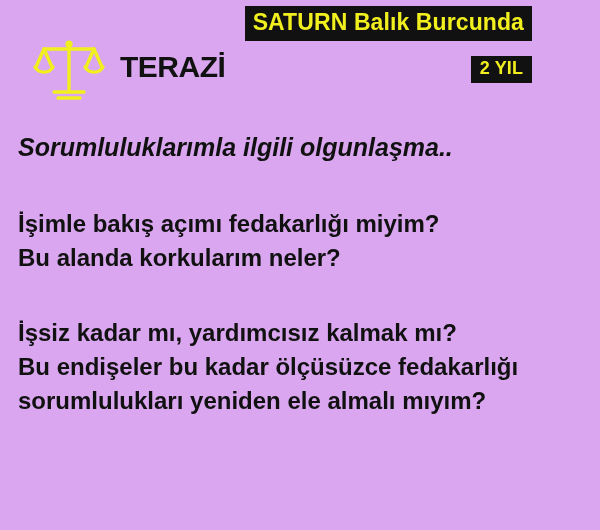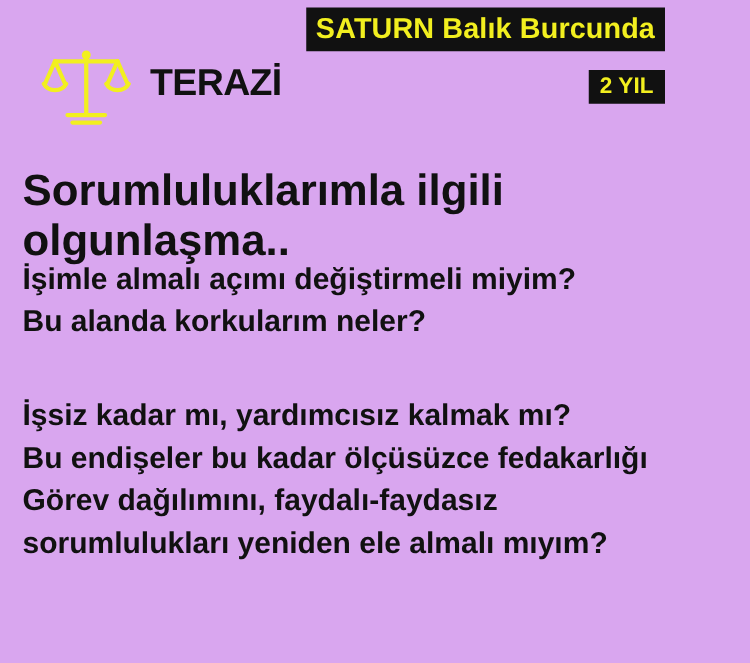--- a/index.html
+++ b/index.html
@@ -65,22 +65,23 @@
     line-height: 1;
     padding-bottom: 4px;
   }
 
   
   .headline {
     position: absolute;
     top: 133px;
     left: 18px;
     right: 12px;
-    font-size: 35px;
+    font-size: 25px;
     font-weight: bold;
+    font-style: italic;
     color: #111111;
     line-height: 1.15;
   }
 
   
   .body-block {
     position: absolute;
     left: 18px;
     right: 12px;
     color: #111111;
@@ -118,24 +119,23 @@
         </g>
         <circle cx="37" cy="8" r="3.6" fill="#f2ef1f"></circle>
       </svg>
     </span>
     <span class="sign-name">TERAZİ</span>
   </div>
 
   <div class="headline">Sorumluluklarımla ilgili olgunlaşma..</div>
 
   <div class="body-block para-1">
-    <div class="body-line">İşimle almalı açımı değiştirmeli miyim?</div>
+    <div class="body-line">İşimle bakış açımı fedakarlığı miyim?</div>
     <div class="body-line">Bu alanda korkularım neler?</div>
   </div>
 
   <div class="body-block para-2">
     <div class="body-line">İşsiz kadar mı, yardımcısız kalmak mı?</div>
     <div class="body-line">Bu endişeler bu kadar ölçüsüzce fedakarlığı</div>
-    <div class="body-line">Görev dağılımını, faydalı-faydasız</div>
     <div class="body-line">sorumlulukları yeniden ele almalı mıyım?</div>
   </div>
 
 </div>
 
 </body></html>

